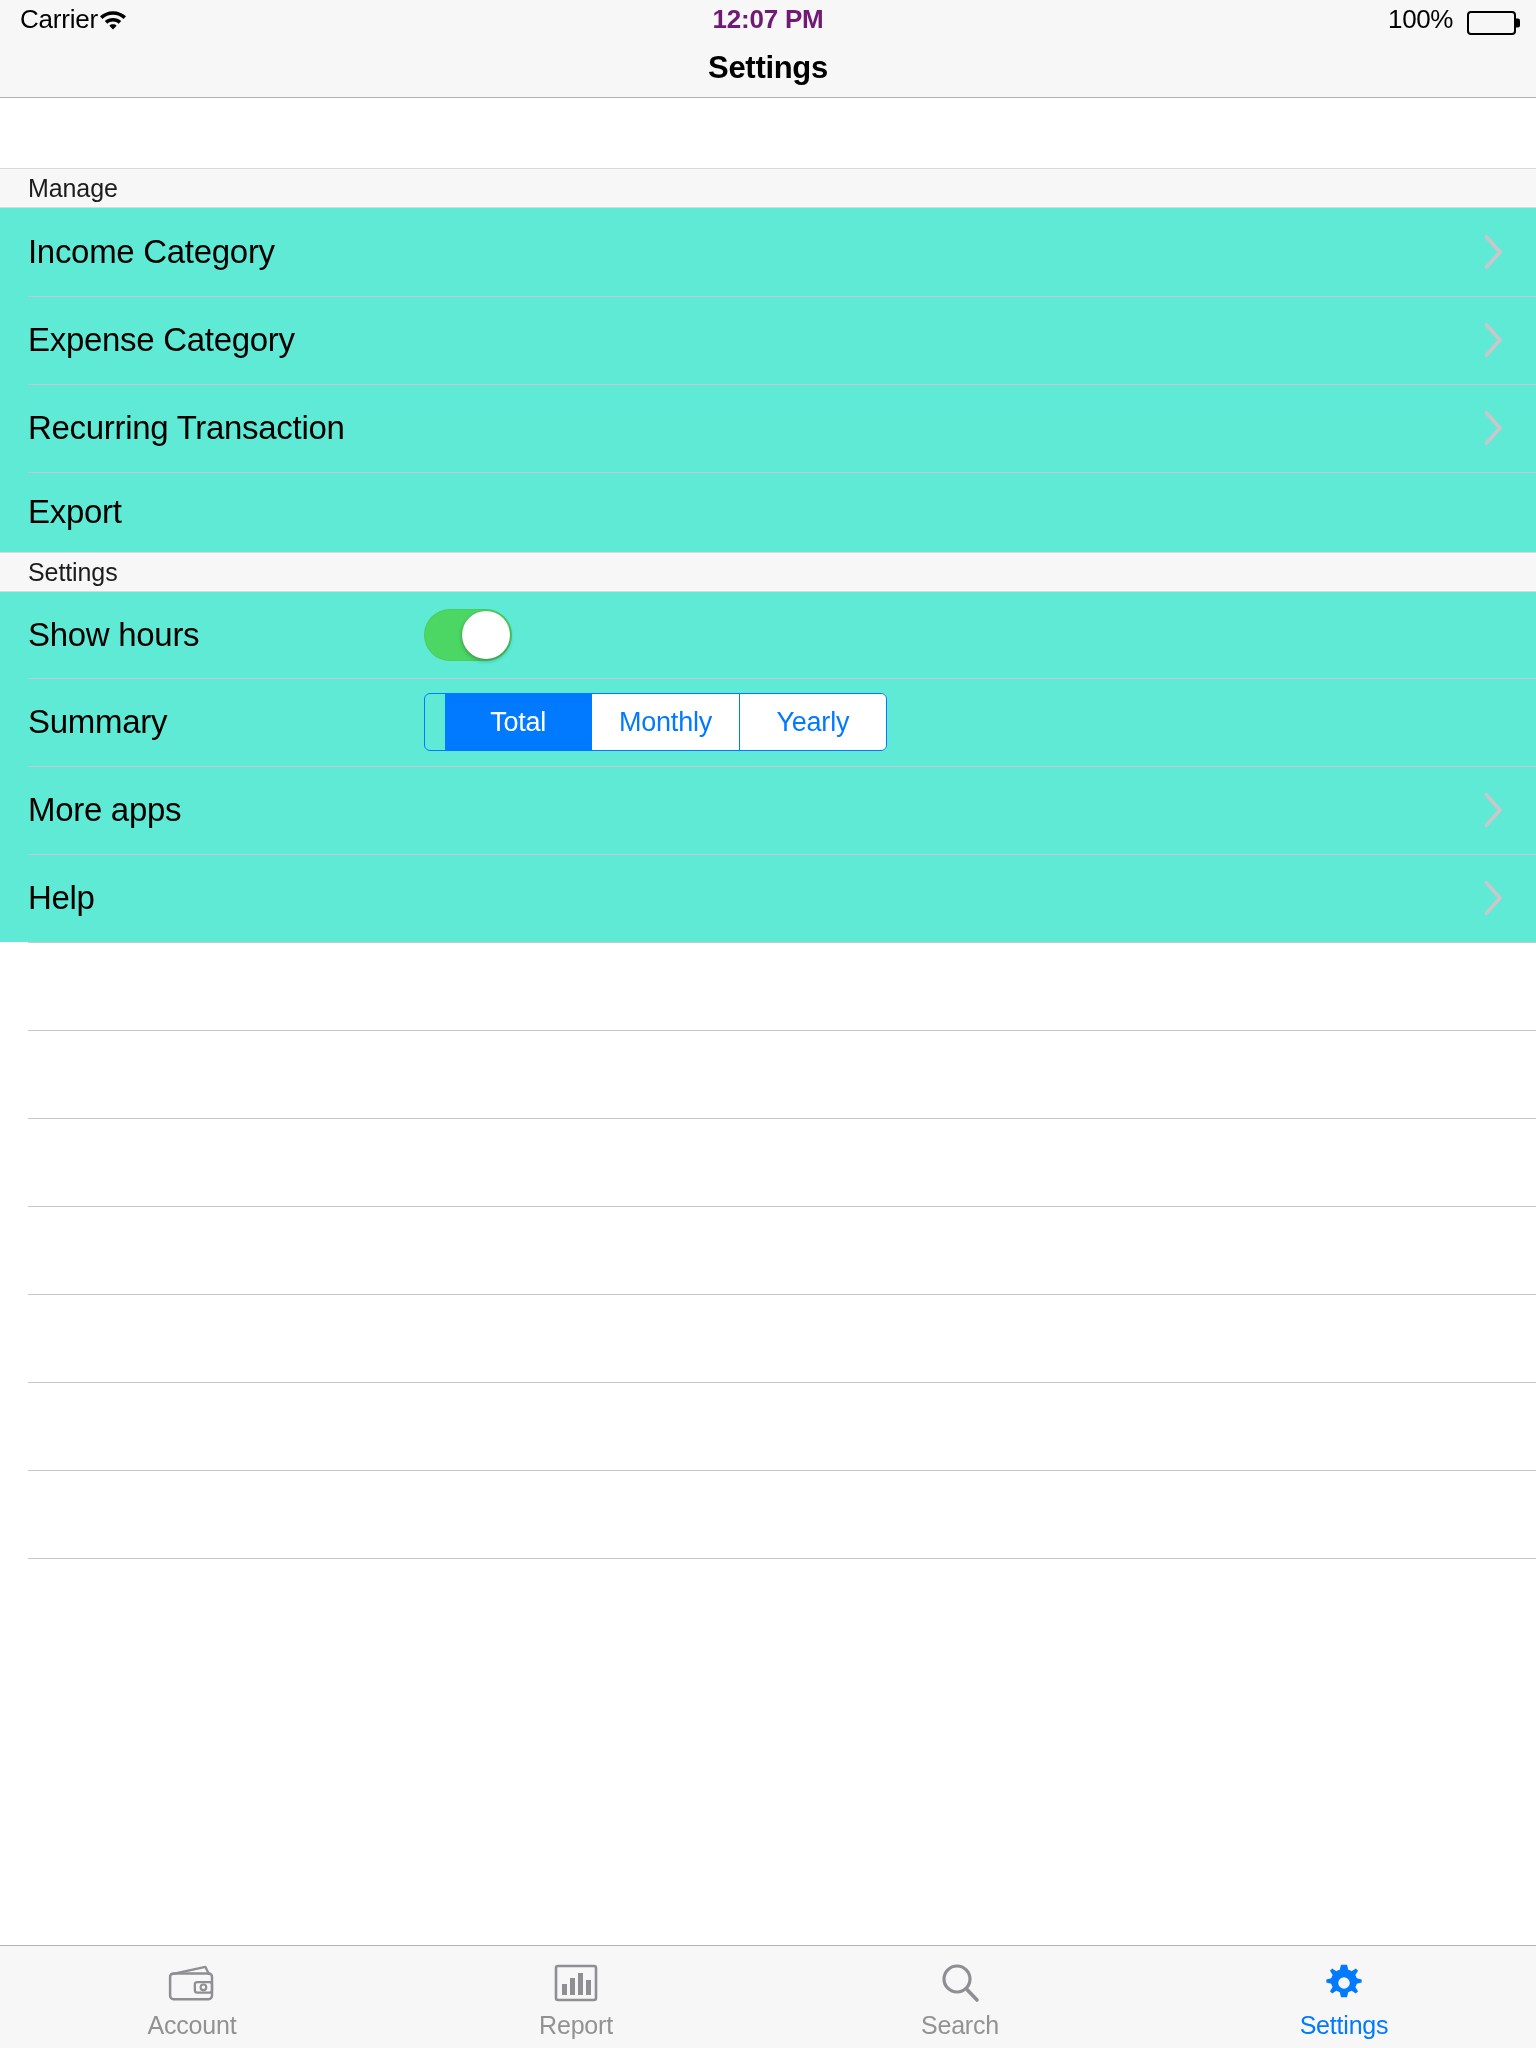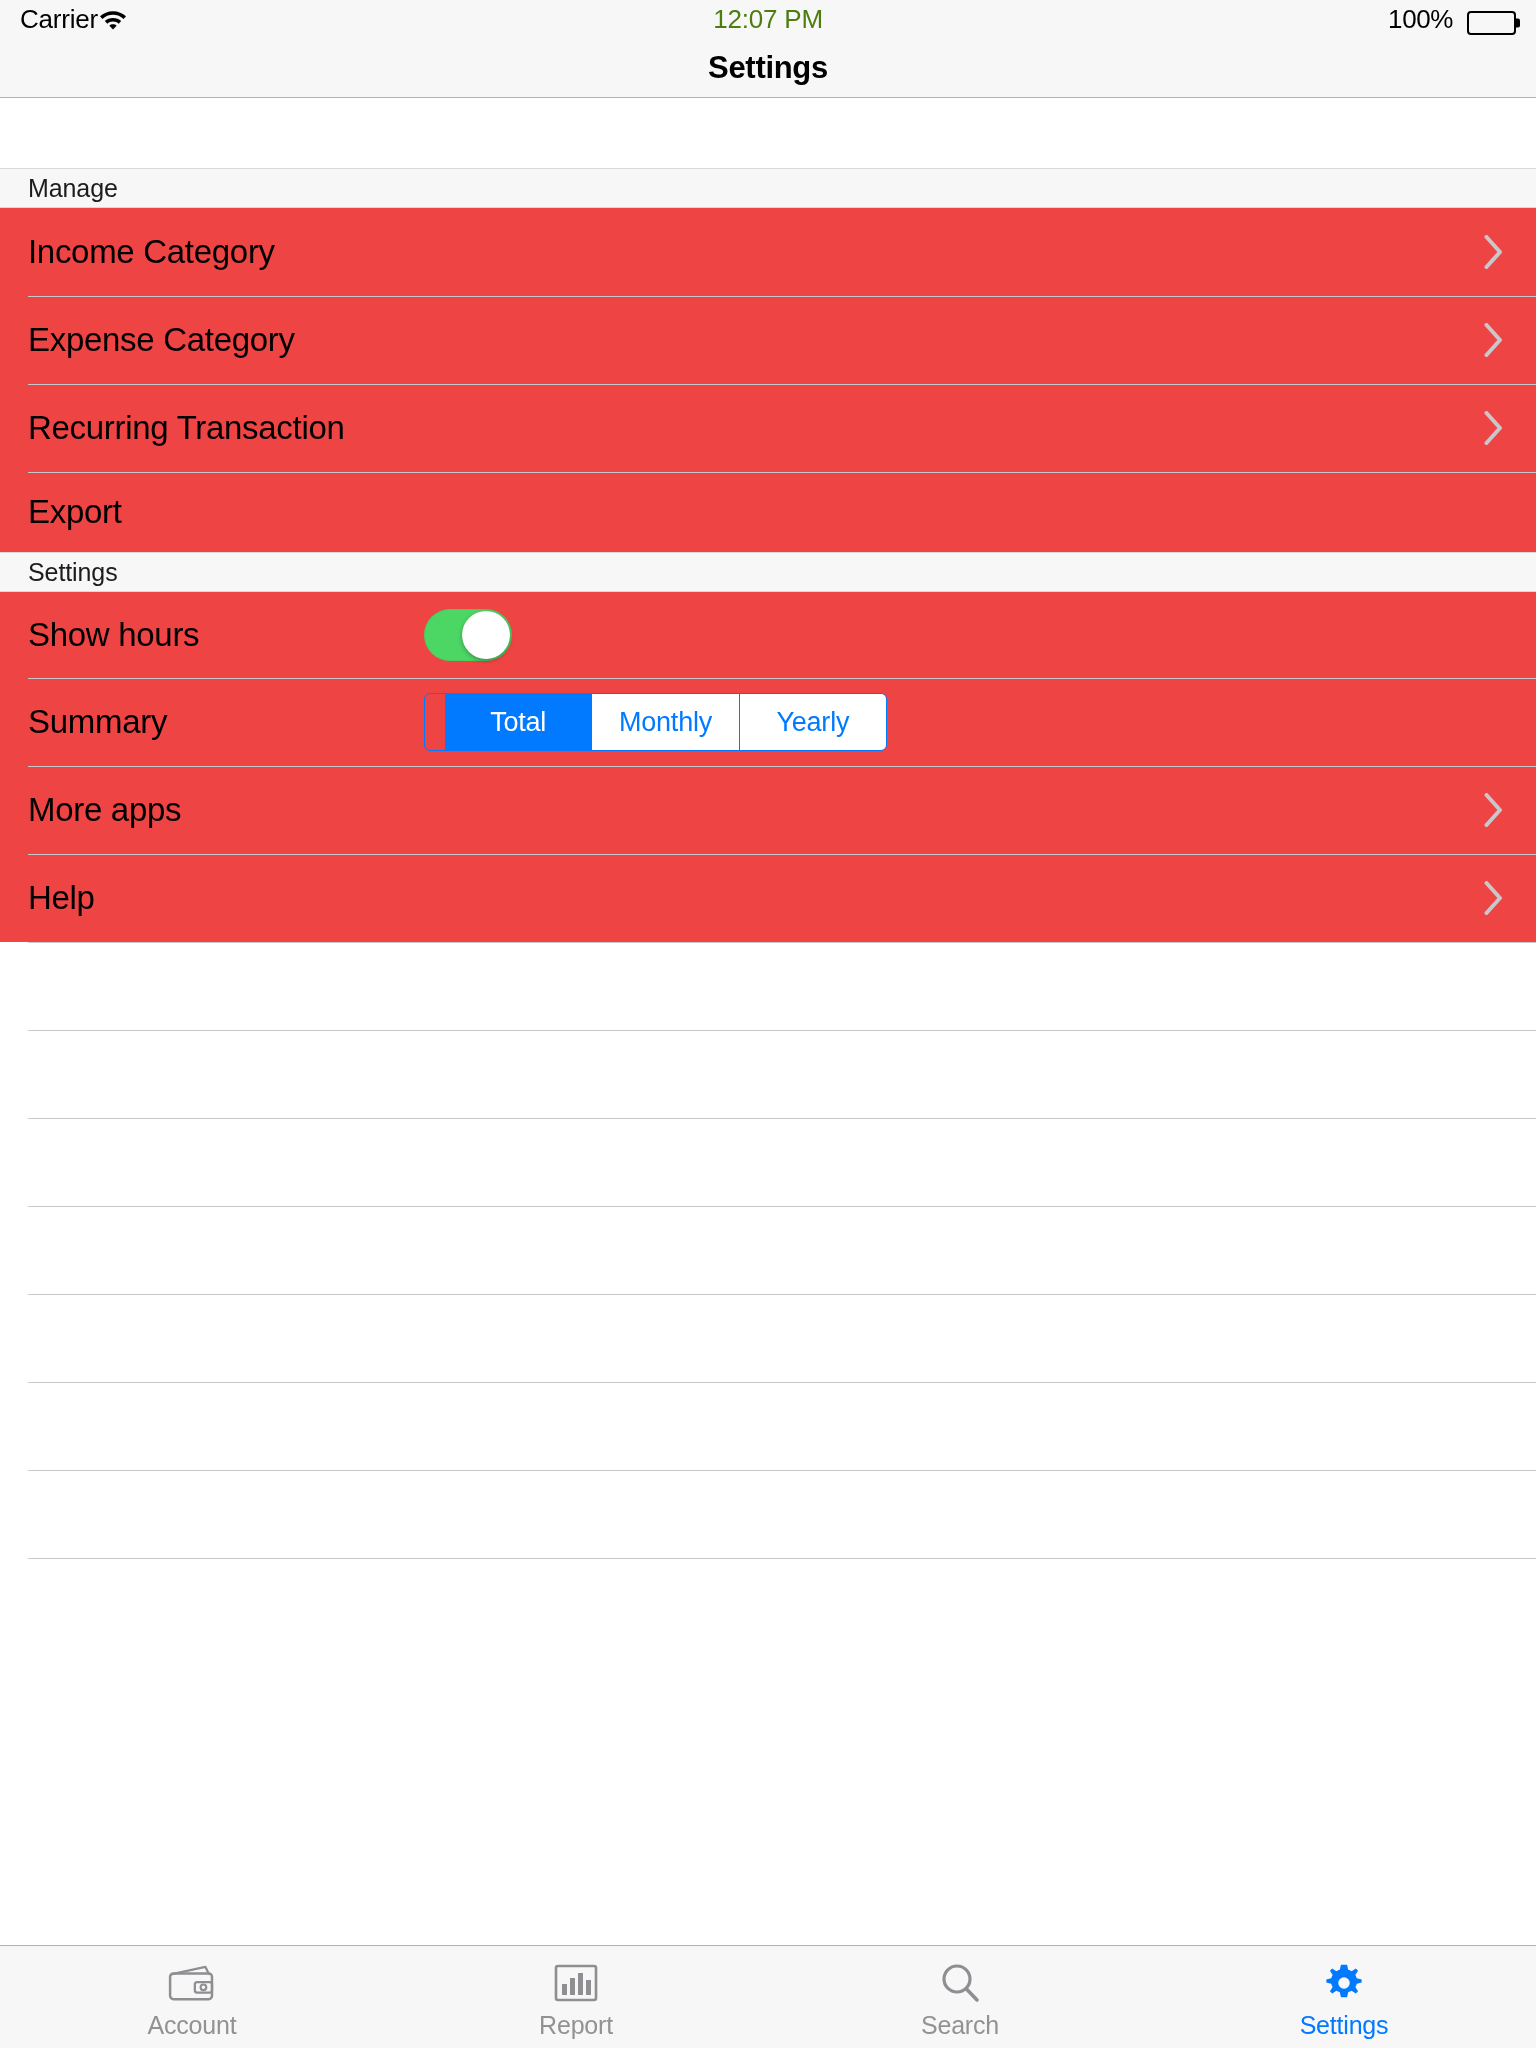--- a/index.html
+++ b/index.html
@@ -20,21 +20,21 @@
     padding:0 20px;
     position:relative;
   }
   .sb-left { display:flex; align-items:center; }
   .sb-carrier { font-size:26px; color:#000; letter-spacing:-0.2px; }
   .sb-center {
     position:absolute; left:0; right:0; top:0; bottom:0;
     display:flex; align-items:center; justify-content:center;
     pointer-events:none;
   }
-  .sb-time { font-size:26px; font-weight:normal; color:#4d7c0f; letter-spacing:-0.2px; }
+  .sb-time { font-size:26px; font-weight:bold; color:#701a75; letter-spacing:-0.2px; }
   .sb-right {
     margin-left:auto; display:flex; align-items:flex-end; gap:14px;
   }
   .sb-batt-pct { font-size:26px; color:#000; letter-spacing:-0.4px; }
   .batt {
     width:49px; height:24px;
     border:2px solid #000; border-radius:4px;
     position:relative; padding:2px;
   }
   .batt-fill { width:100%; height:100%; background:#000; border-radius:1px; }
@@ -70,21 +70,21 @@
     border-bottom:1px solid #d9d9d9;
     display:flex; align-items:center;
     padding-left:28px;
   }
   .section-header-label {
     font-size:25px; font-weight:normal; color:#1c1c1c; letter-spacing:-0.1px;
   }
 
   .row {
     height:88px;
-    background:#ef4444;
+    background:#5eead4;
     display:flex; align-items:center;
     padding:0 28px 0 28px;
     position:relative;
   }
   .row + .row::before,
   .rows-filler .row::before {
     content:""; position:absolute; left:28px; right:0; top:0;
     height:1px; background:#c8c7cc;
   }
   .row-label {

